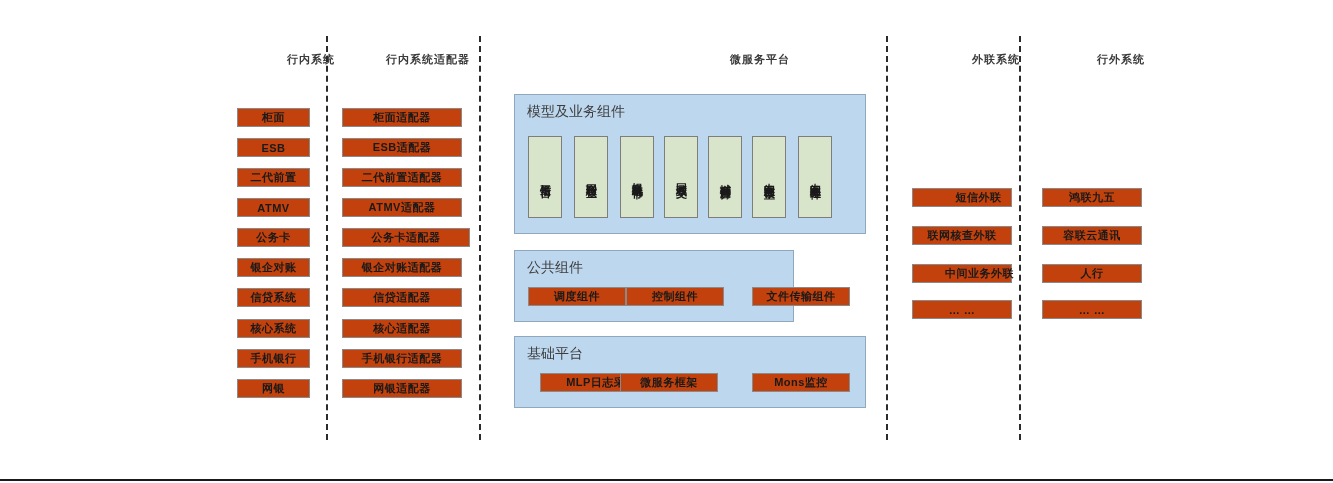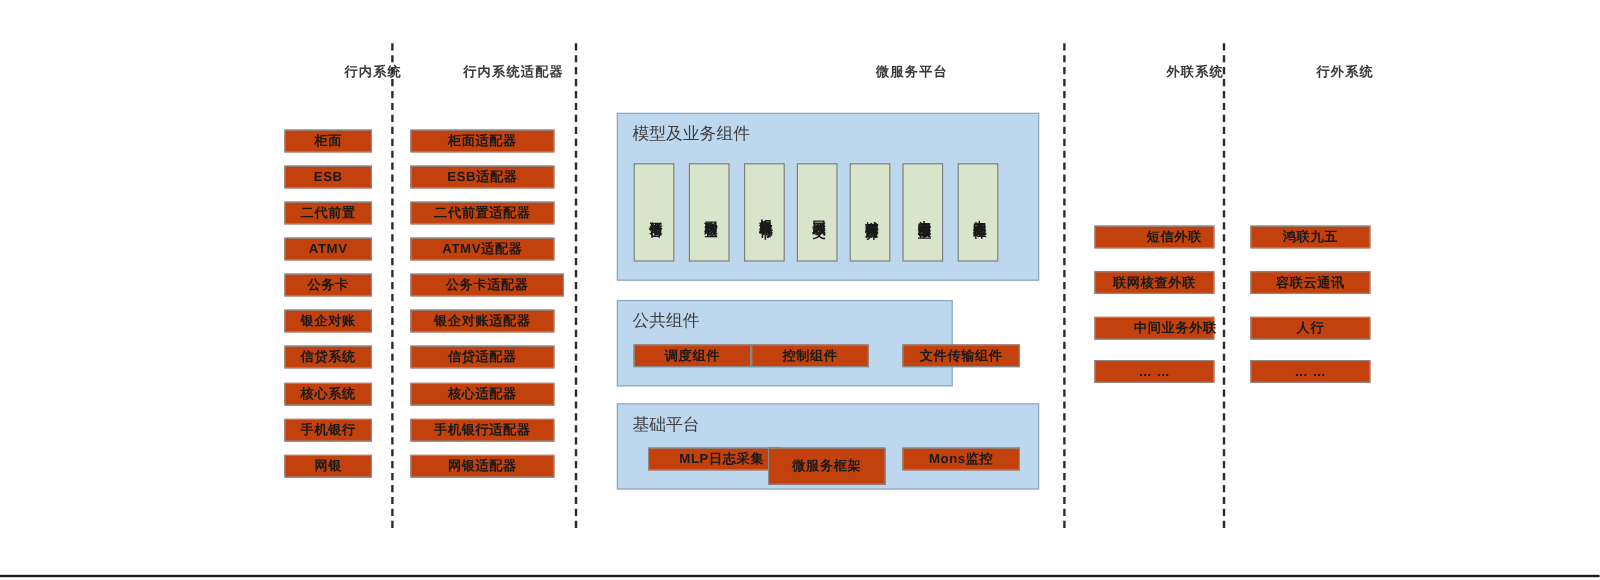--- a/index.html
+++ b/index.html
@@ -174,21 +174,21 @@
     <div class="bpanel-title">公共组件</div>
   </div>
   <div class="gbox" style="left:528px; top:287px; width:98px; height:19px;">调度组件</div>
   <div class="gbox" style="left:626px; top:287px; width:98px; height:19px;">控制组件</div>
   <div class="gbox" style="left:752px; top:287px; width:98px; height:19px;">文件传输组件</div>
 
   <div class="bpanel" style="left:514px; top:336px; width:352px; height:72px;">
     <div class="bpanel-title">基础平台</div>
   </div>
   <div class="gbox" style="left:540px; top:373px; width:111px; height:19px;padding-left:12px;">MLP日志采集</div>
-  <div class="gbox" style="left:640px; top:373px; width:98px; height:31px;">微服务框架</div>
+  <div class="gbox" style="left:620px; top:373px; width:98px; height:19px;">微服务框架</div>
   <div class="gbox" style="left:752px; top:373px; width:98px; height:19px;">Mons监控</div>
 
   <div class="gbox" style="left:912px; top:188px; width:100px; height:19px;padding-left:33px;">短信外联</div>
   <div class="gbox" style="left:912px; top:226px; width:100px; height:19px;">联网核查外联</div>
   <div class="gbox" style="left:912px; top:264px; width:100px; height:19px;padding-left:35px;">中间业务外联</div>
   <div class="gbox" style="left:912px; top:300px; width:100px; height:19px;">… …</div>
 
   <div class="gbox" style="left:1042px; top:188px; width:100px; height:19px;">鸿联九五</div>
   <div class="gbox" style="left:1042px; top:226px; width:100px; height:19px;">容联云通讯</div>
   <div class="gbox" style="left:1042px; top:264px; width:100px; height:19px;">人行</div>

